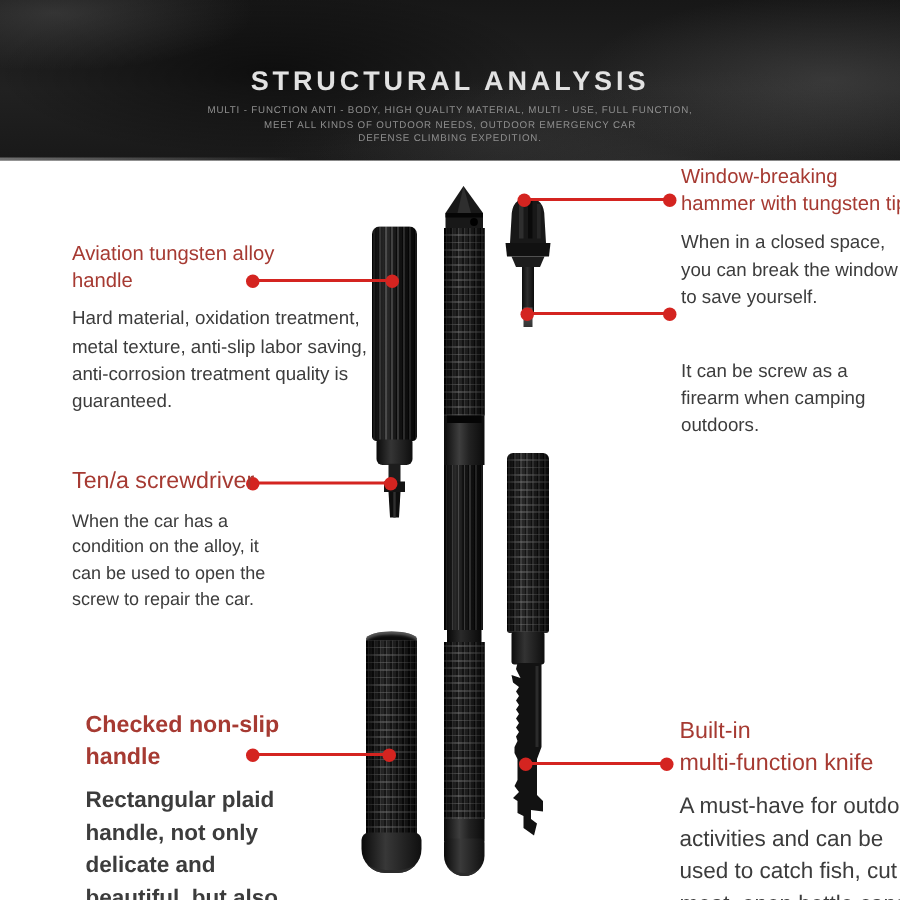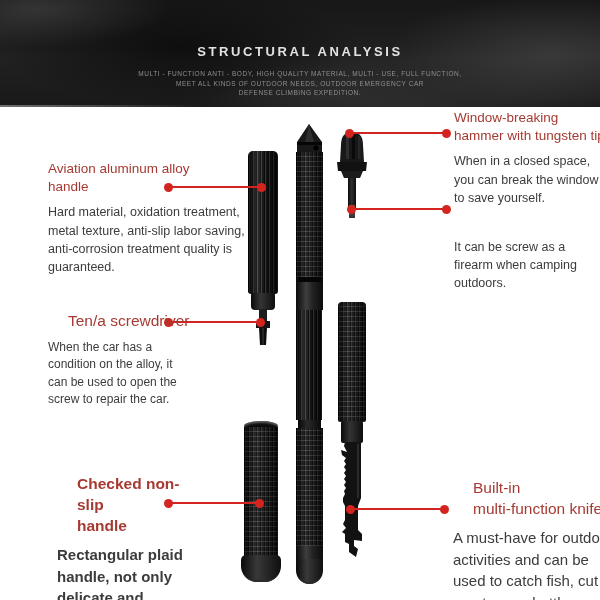--- a/index.html
+++ b/index.html
@@ -11,21 +11,21 @@
     background:
       radial-gradient(190px 55px at 6% 8%, rgba(150,150,150,.22), transparent 70%),
       radial-gradient(230px 80px at 92% 50%, rgba(120,120,120,.28), transparent 72%),
       radial-gradient(300px 90px at 72% 105%, rgba(100,100,100,.22), transparent 75%),
       radial-gradient(260px 80px at 30% 45%, rgba(0,0,0,.55), transparent 70%),
       radial-gradient(200px 60px at 55% 90%, rgba(70,70,70,.25), transparent 75%),
       linear-gradient(180deg,#171717,#212121 55%,#191919);}
   .hero-edge{position:absolute;left:0;bottom:0;width:200px;height:2px;
       background:linear-gradient(90deg,rgba(170,170,170,.6),rgba(170,170,170,0));}
   .hero-title{position:absolute;left:0;top:44px;width:600px;text-align:center;
-      color:#e2e2e2;font-size:13px;font-weight:bold;letter-spacing:2.6px;}
+      color:#e2e2e2;font-size:18px;font-weight:bold;letter-spacing:2.6px;}
   .hero-sub{position:absolute;left:0;width:600px;text-align:center;
       color:#8f8f8f;font-size:6.5px;letter-spacing:.55px;}
   .hs1{top:70px}.hs2{top:80px}.hs3{top:89px}
 
   
   .part{position:absolute;}
   .tex-ribbed{background:
       linear-gradient(90deg, rgba(0,0,0,.62), rgba(255,255,255,.12) 32%, rgba(255,255,255,.02) 55%, rgba(0,0,0,.58)),
       repeating-linear-gradient(90deg,#050505 0 1px,#343434 1px 2px,#0f0f0f 2px 4px);
       background-color:#141414;}
@@ -40,21 +40,21 @@
   
   .connector{position:absolute;height:2px;background:#d42420;}
   .cdot{position:absolute;width:9px;height:9px;border-radius:50%;background:#d42420;top:-3.5px;}
   .cdot.s{left:-4px}.cdot.e{right:-4px}
 
   
   .callout{position:absolute;}
   .co-title{color:#a63a32;line-height:1.35;}
   .co-body{color:#3c3c3c;line-height:1.45;margin-top:7px;}
   .t13 .co-title{font-size:13.5px;}
-  .t15 .co-title{font-size:15.5px;margin-left:20px;}
+  .t15 .co-title{font-size:15.5px;}
   .b125 .co-body{font-size:12.5px;}
   .b120 .co-body{font-size:12px;}
   .b115 .co-body{font-size:15px;}
 </style>
 </head>
 <body>
 
 <div class="page">
 
   <div class="hero">
@@ -142,21 +142,21 @@
     <span class="cdot s"></span>
     <span class="cdot e"></span>
   </div>
   <div class="connector" style="left:350px;top:508px;width:95px;">
     <span class="cdot s"></span>
     <span class="cdot e"></span>
   </div>
 
   <div class="callout t13 b125" style="left:48px;top:160px;width:200px;">
     <div class="co-title">
-      <div>Aviation aluminum alloy</div>
+      <div>Aviation tungsten alloy</div>
       <div>handle</div>
     </div>
     <div class="co-body">Hard material, oxidation treatment, metal texture, anti-slip labor saving, anti-corrosion treatment quality is guaranteed.</div>
   </div>
 
   <div class="callout t15 b120" style="left:48px;top:311px;width:142px;">
     <div class="co-title">
       <div>Ten/a screwdriver</div>
     </div>
     <div class="co-body">When the car has a condition on the alloy, it can be used to open the screw to repair the car.</div>

